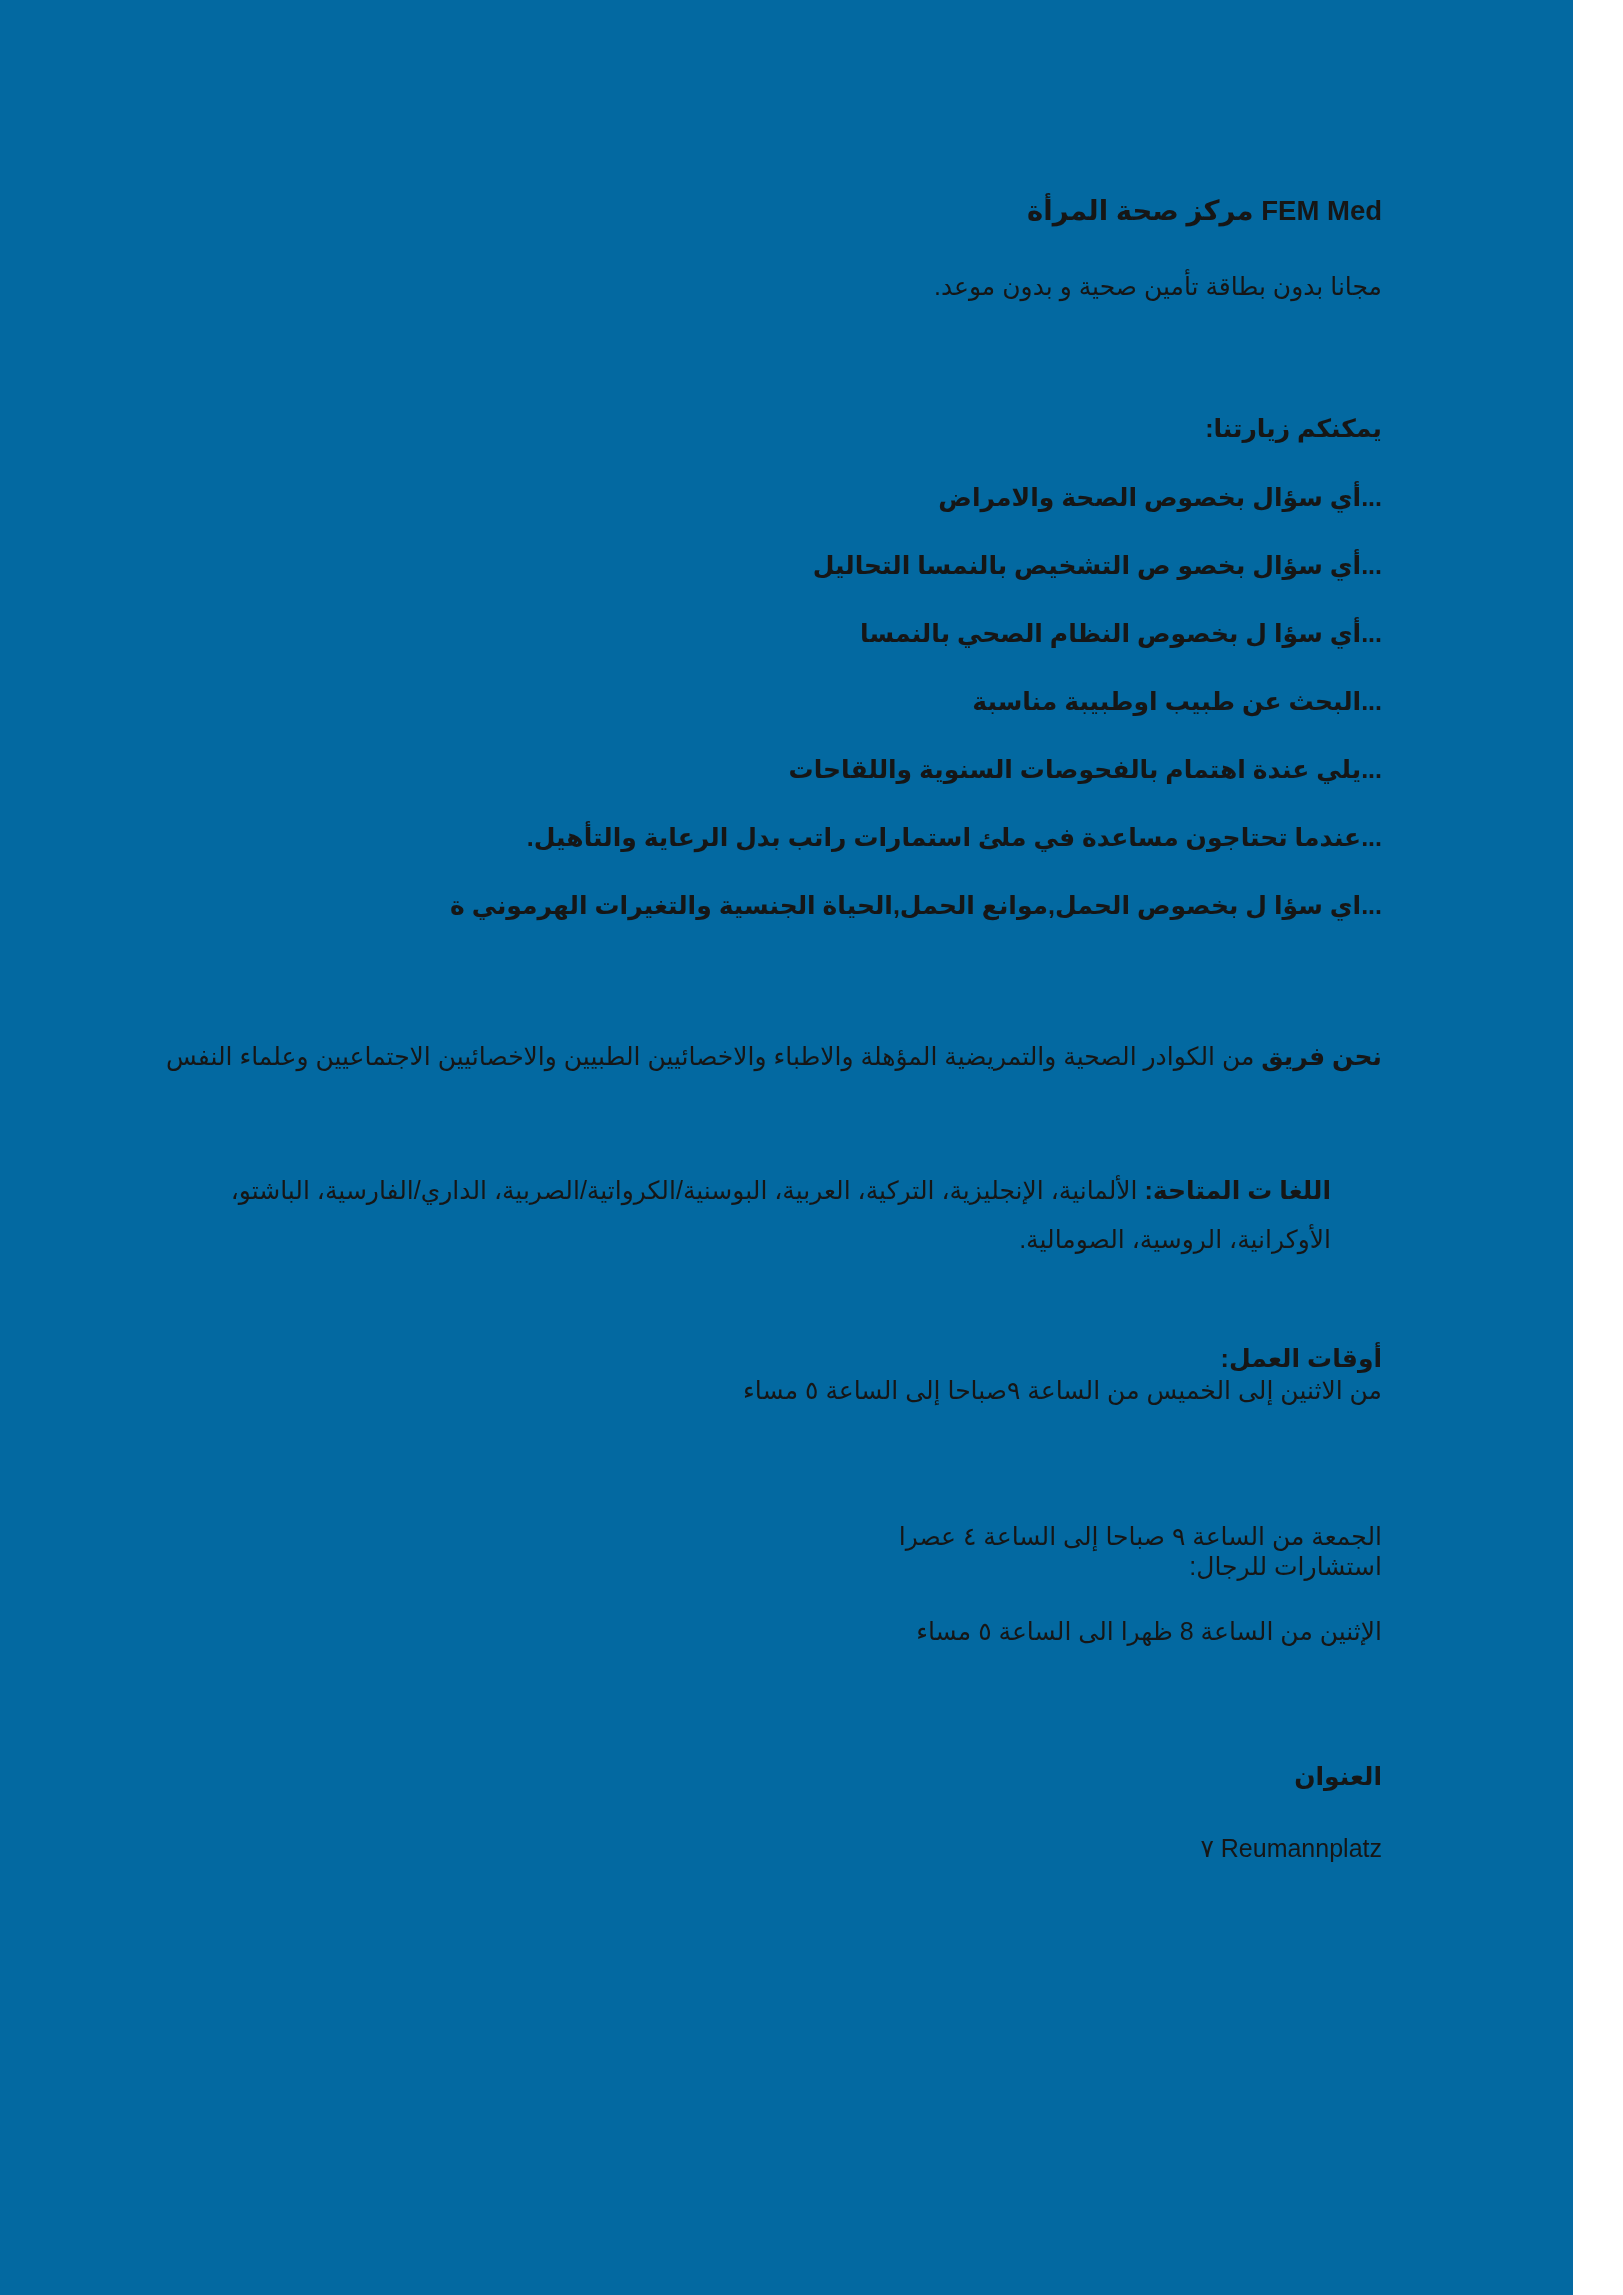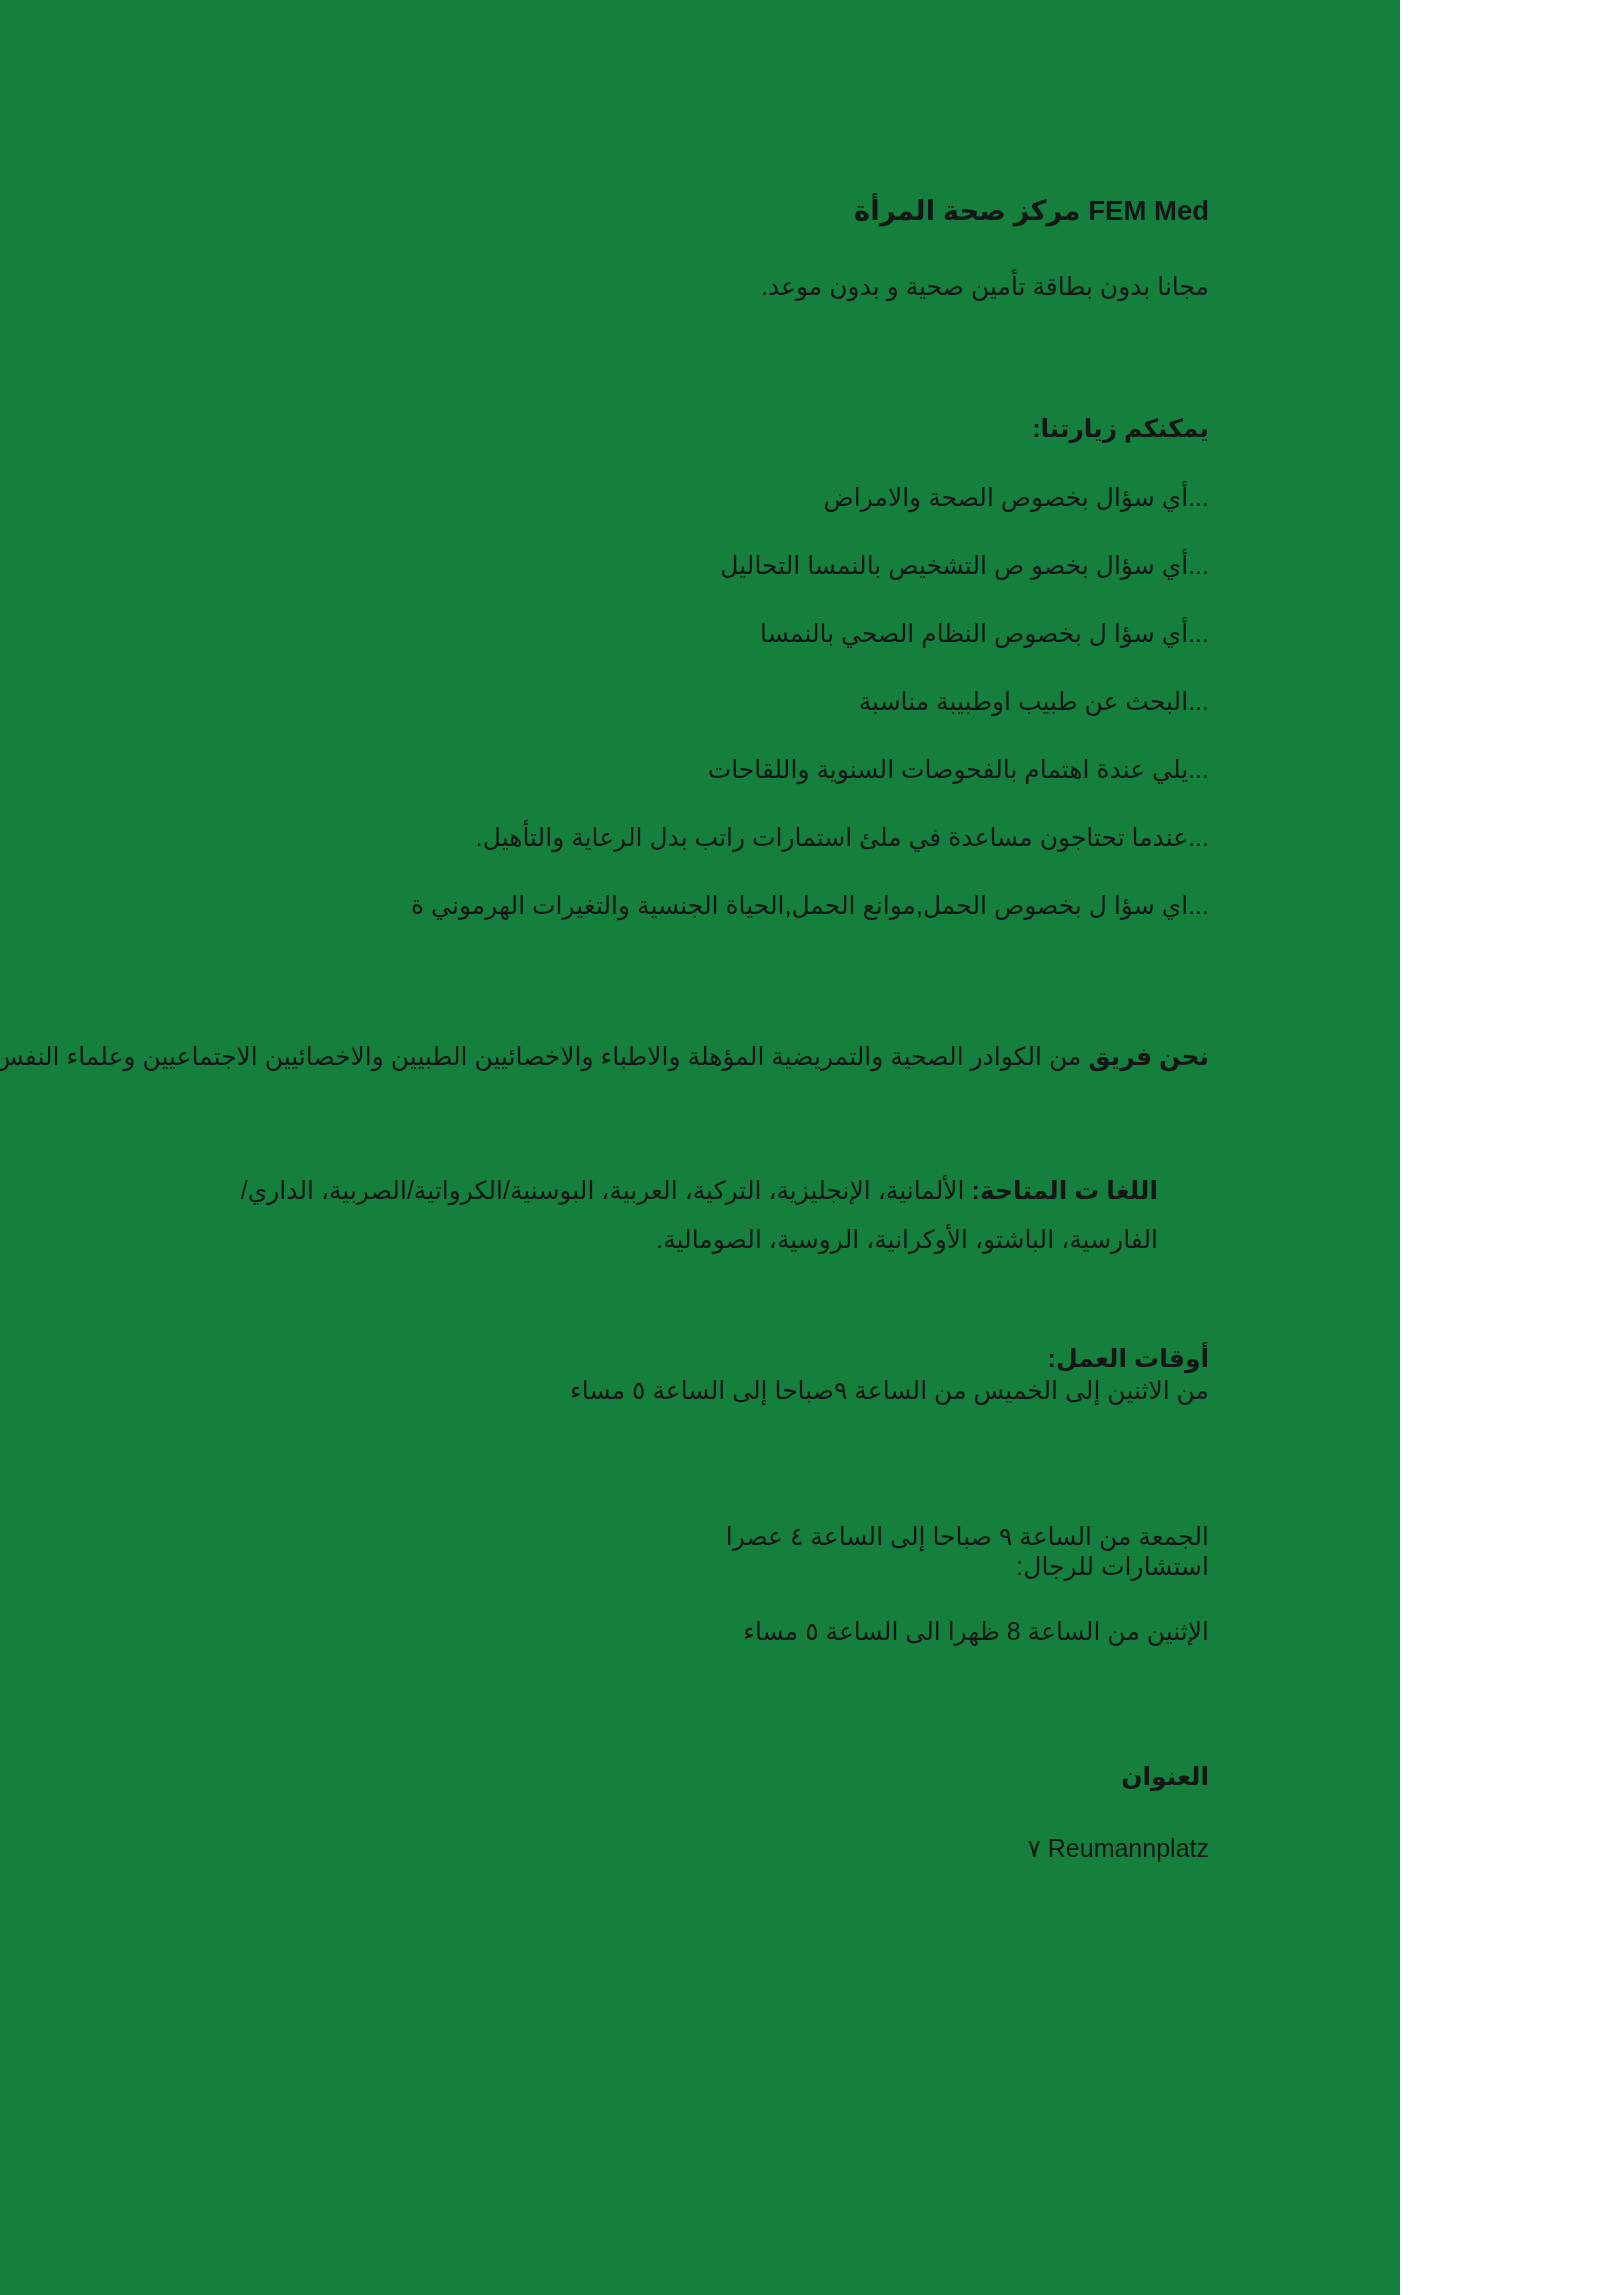--- a/index.html
+++ b/index.html
@@ -4,22 +4,22 @@
 <style>
   html, body { margin: 0; padding: 0; }
   body {
     width: 1624px; height: 2296px;
     background: #ffffff;
     font-family: "Liberation Sans", "DejaVu Sans", sans-serif;
     color: #161616;
   }
   .page {
     position: relative;
-    width: 1400px; height: 2296px;
-    background: #15803d;
+    width: 1573px; height: 2296px;
+    background: #0369a1;
     overflow: hidden;
   }
   .content {
     position: absolute;
     left: 174px; right: 191px; top: 0; bottom: 0;
     direction: rtl;
     text-align: right;
   }
   .line {
     position: absolute;
@@ -44,20 +44,21 @@
     font-weight: bold;
   }
   .intro     { top: 271px; }
   .visit-heading { top: 413px; font-weight: bold; }
   .visit-list {
     position: absolute;
     right: 0; left: 0; top: 482px;
     display: flex;
     flex-direction: column;
     gap: 37px;
+    font-weight: bold;
   }
   .visit-item {
     font-size: 25px;
     line-height: 31px;
     white-space: nowrap;
   }
   .team      { top: 1041px; }
   .languages { top: 1166px; padding-right: 51px; }
   .hours-heading { top: 1343px; font-weight: bold; }
   .hours-weekdays { top: 1375px; }

